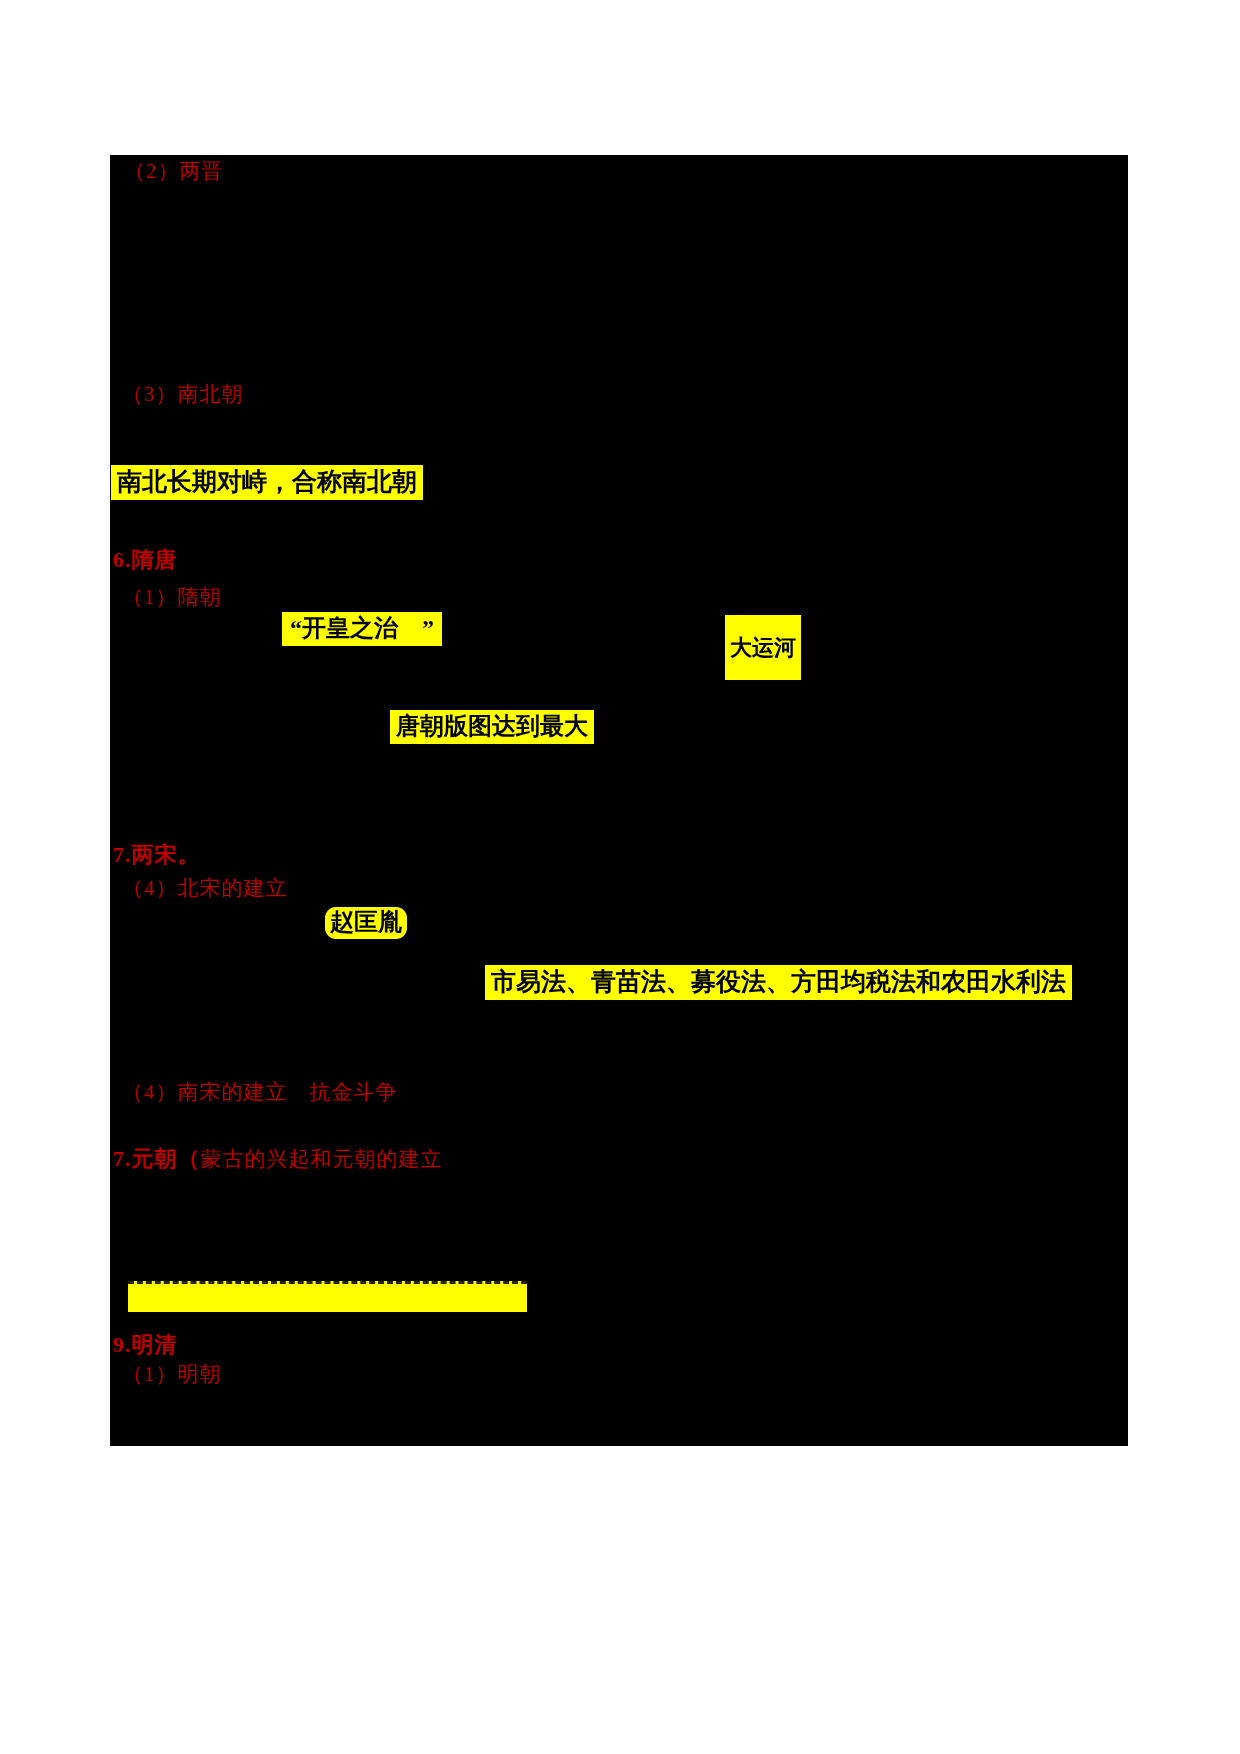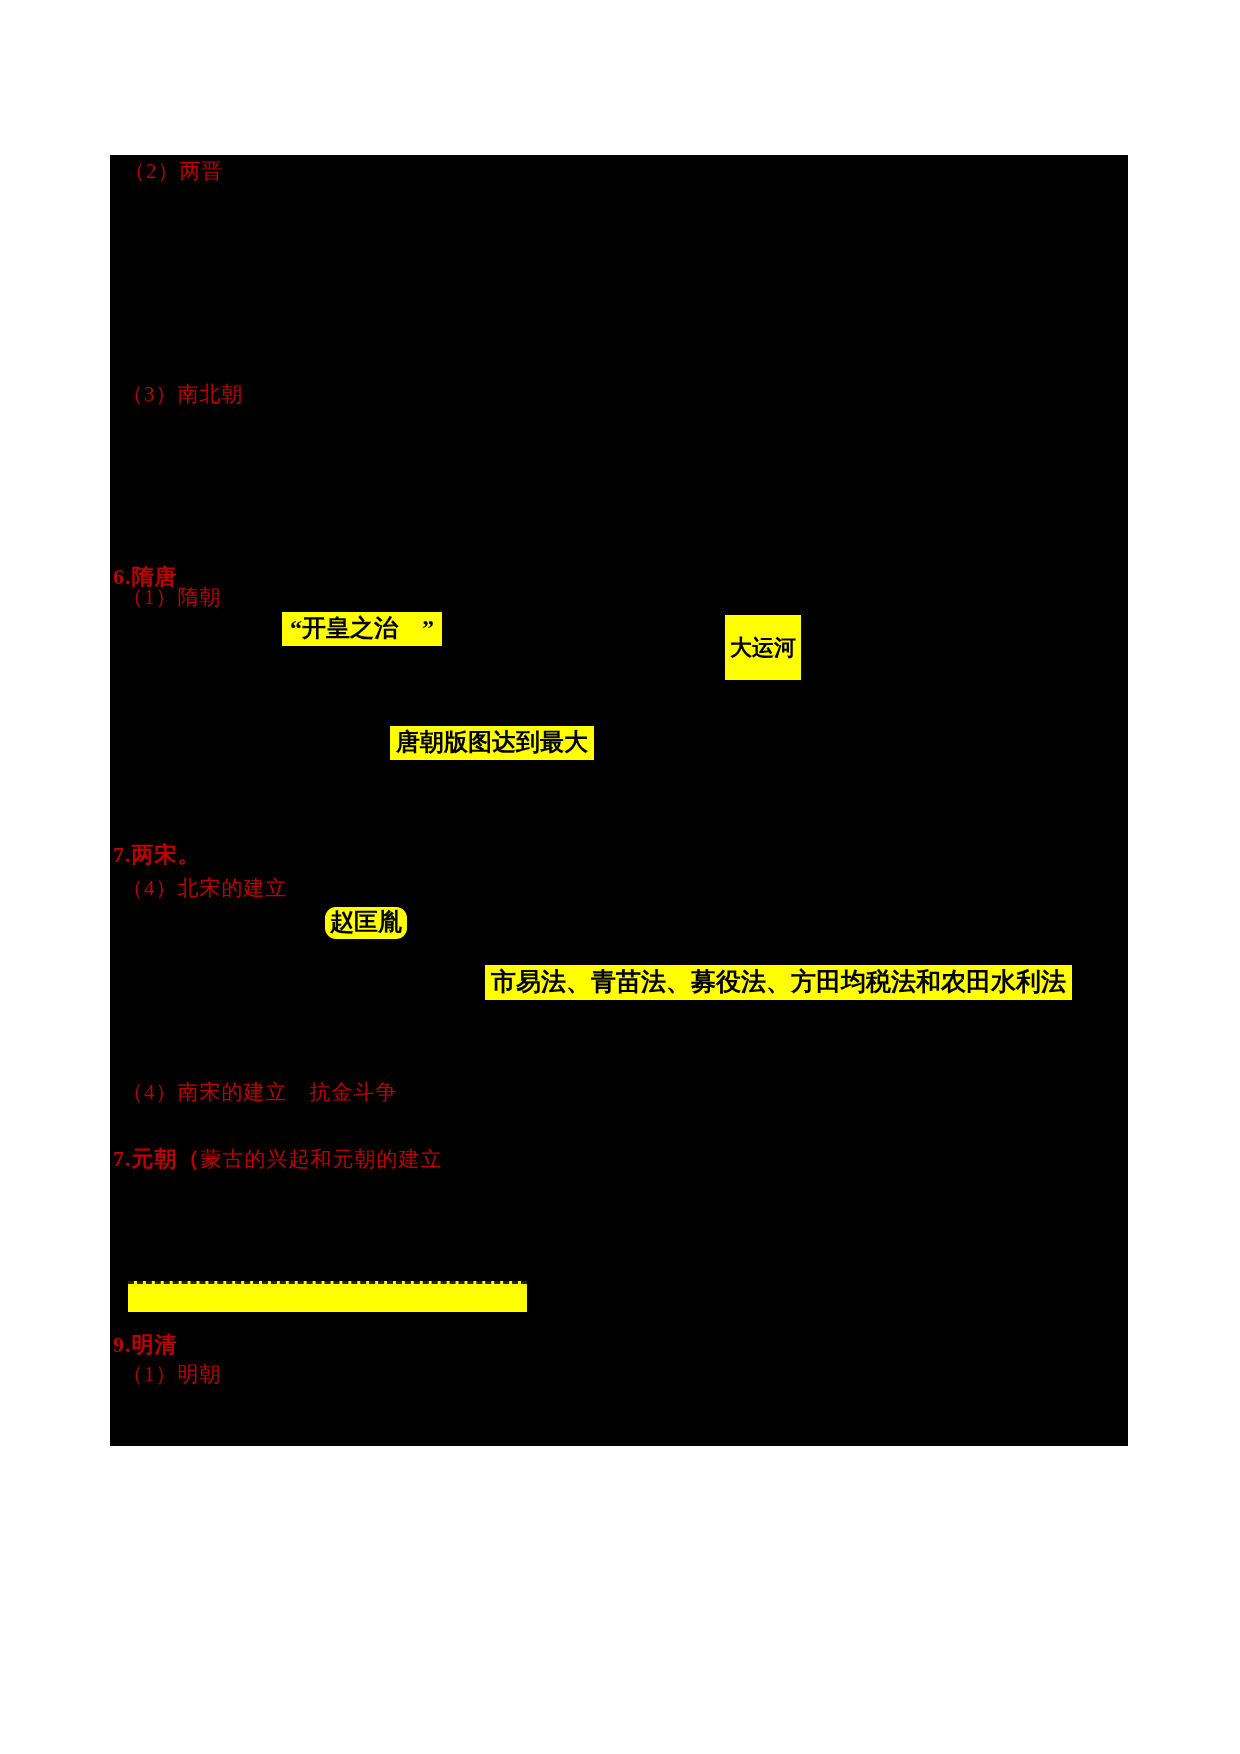--- a/index.html
+++ b/index.html
@@ -49,26 +49,26 @@
     white-space: nowrap;
     background: var(--yellow);
     color: #000000;
     font-weight: bold;
     padding: 2px 4px;
     line-height: 1.15;
   }
   .hl-nanbeichao { left: 1px;  top: 310px; font-size: 25px; padding: 3px 6px; }
   .hl-kaihuang   { left: 172px; top: 457px; font-size: 24px; padding: 3px 8px; }
   .hl-dayunhe    { left: 615px; top: 460px; font-size: 22px; padding: 20px 5px; }
-  .hl-tangmap    { left: 280px; top: 555px; font-size: 24px; padding: 3px 6px; margin-top: 16px; }
+  .hl-tangmap    { left: 280px; top: 555px; font-size: 24px; padding: 3px 6px; }
   .hl-zhao       { left: 215px; top: 752px; font-size: 24px; padding: 2px 5px; border-radius: 11px; }
   .hl-reforms    { left: 375px; top: 810px; font-size: 25px; padding: 3px 6px; }
   .pos-jin        { left: 14px; top: 3px; }
   .pos-nanbeichao { left: 12px; top: 226px; }
-  .pos-suitang    { left: 3px;  top: 408px; }
+  .pos-suitang    { left: 3px;  top: 391px; }
   .pos-sui        { left: 12px; top: 429px; }
   .pos-tang       { left: 12px; top: 497px; }
   .pos-liangsong  { left: 3px;  top: 686px; }
   .pos-beisong    { left: 12px; top: 720px; }
   .pos-nansong    { left: 12px; top: 924px; }
   .pos-yuan       { left: 3px;  top: 990px; }
   .pos-mingqing   { left: 3px;  top: 1176px; }
   .pos-ming       { left: 12px; top: 1206px; }
   .yuan-rest { font-weight: normal; font-size: 21px; }
   .redacted-bar {
@@ -84,20 +84,21 @@
 </head>
 <body>
 
 <div class="doc-page">
   <div class="redaction-block">
 
     <div class="line pos-jin">（2）两晋</div>
 
     <div class="line pos-nanbeichao">（3）南北朝</div>
 
+    <div class="hl hl-nanbeichao">南北长期对峙，合称南北朝</div>
 
     <div class="line bold pos-suitang">6.隋唐</div>
 
     <div class="line pos-sui">（1）隋朝</div>
 
     <div class="hl hl-kaihuang">“开皇之治　”</div>
 
     <div class="hl hl-dayunhe">大运河</div>
 
 

